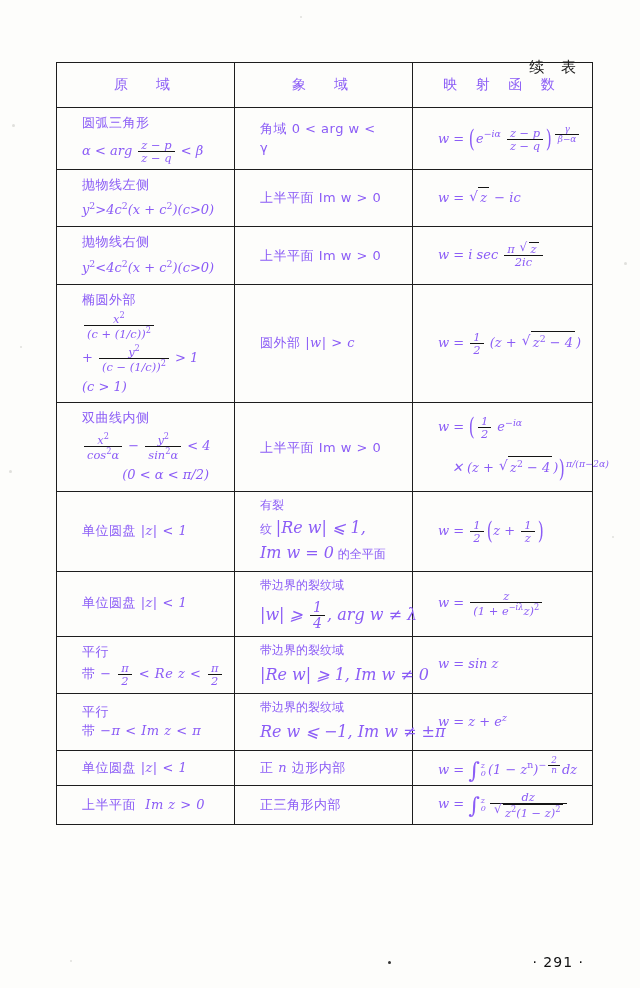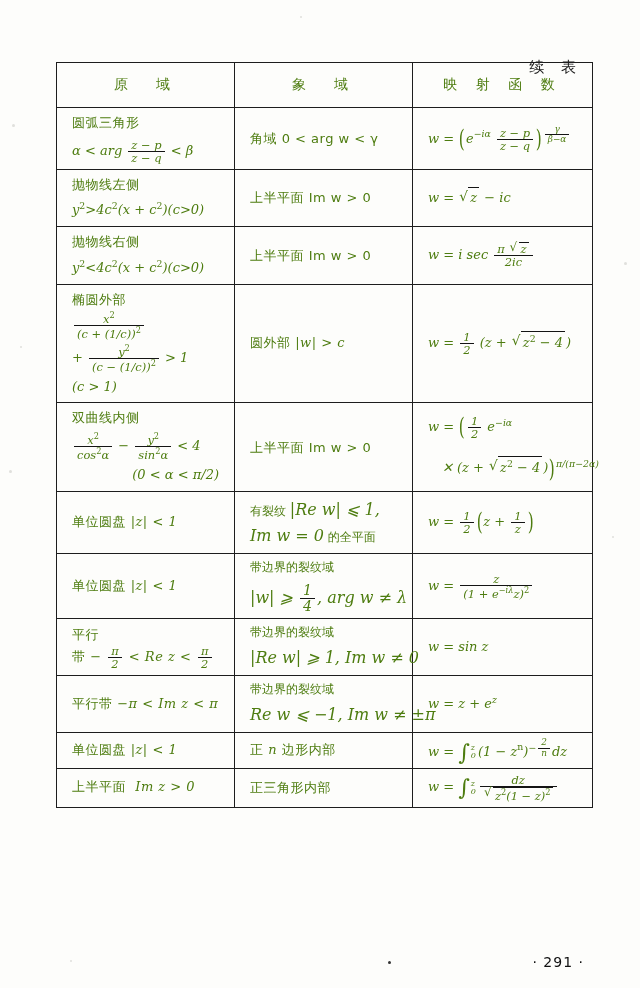--- a/index.html
+++ b/index.html
@@ -45,23 +45,23 @@
     position: absolute;
     top: 62px;
     left: 56px;
     width: 536px;
     border-collapse: collapse;
     table-layout: fixed;
   }
   table.tbl td, table.tbl th {
     border: 1px solid #1d1d1d;
     vertical-align: middle;
-    padding: 5px 15px;
+    padding: 5px 25px;
     font-weight: normal;
-    color: #4d7c0f;
+    color: #8b5cf6;
   }
   col.c1 { width: 178px; }
   col.c2 { width: 178px; }
   col.c3 { width: 180px; }
 
   thead td {
     height: 34px;
     text-align: center;
     font-size: 14px;
     letter-spacing: 7px;

